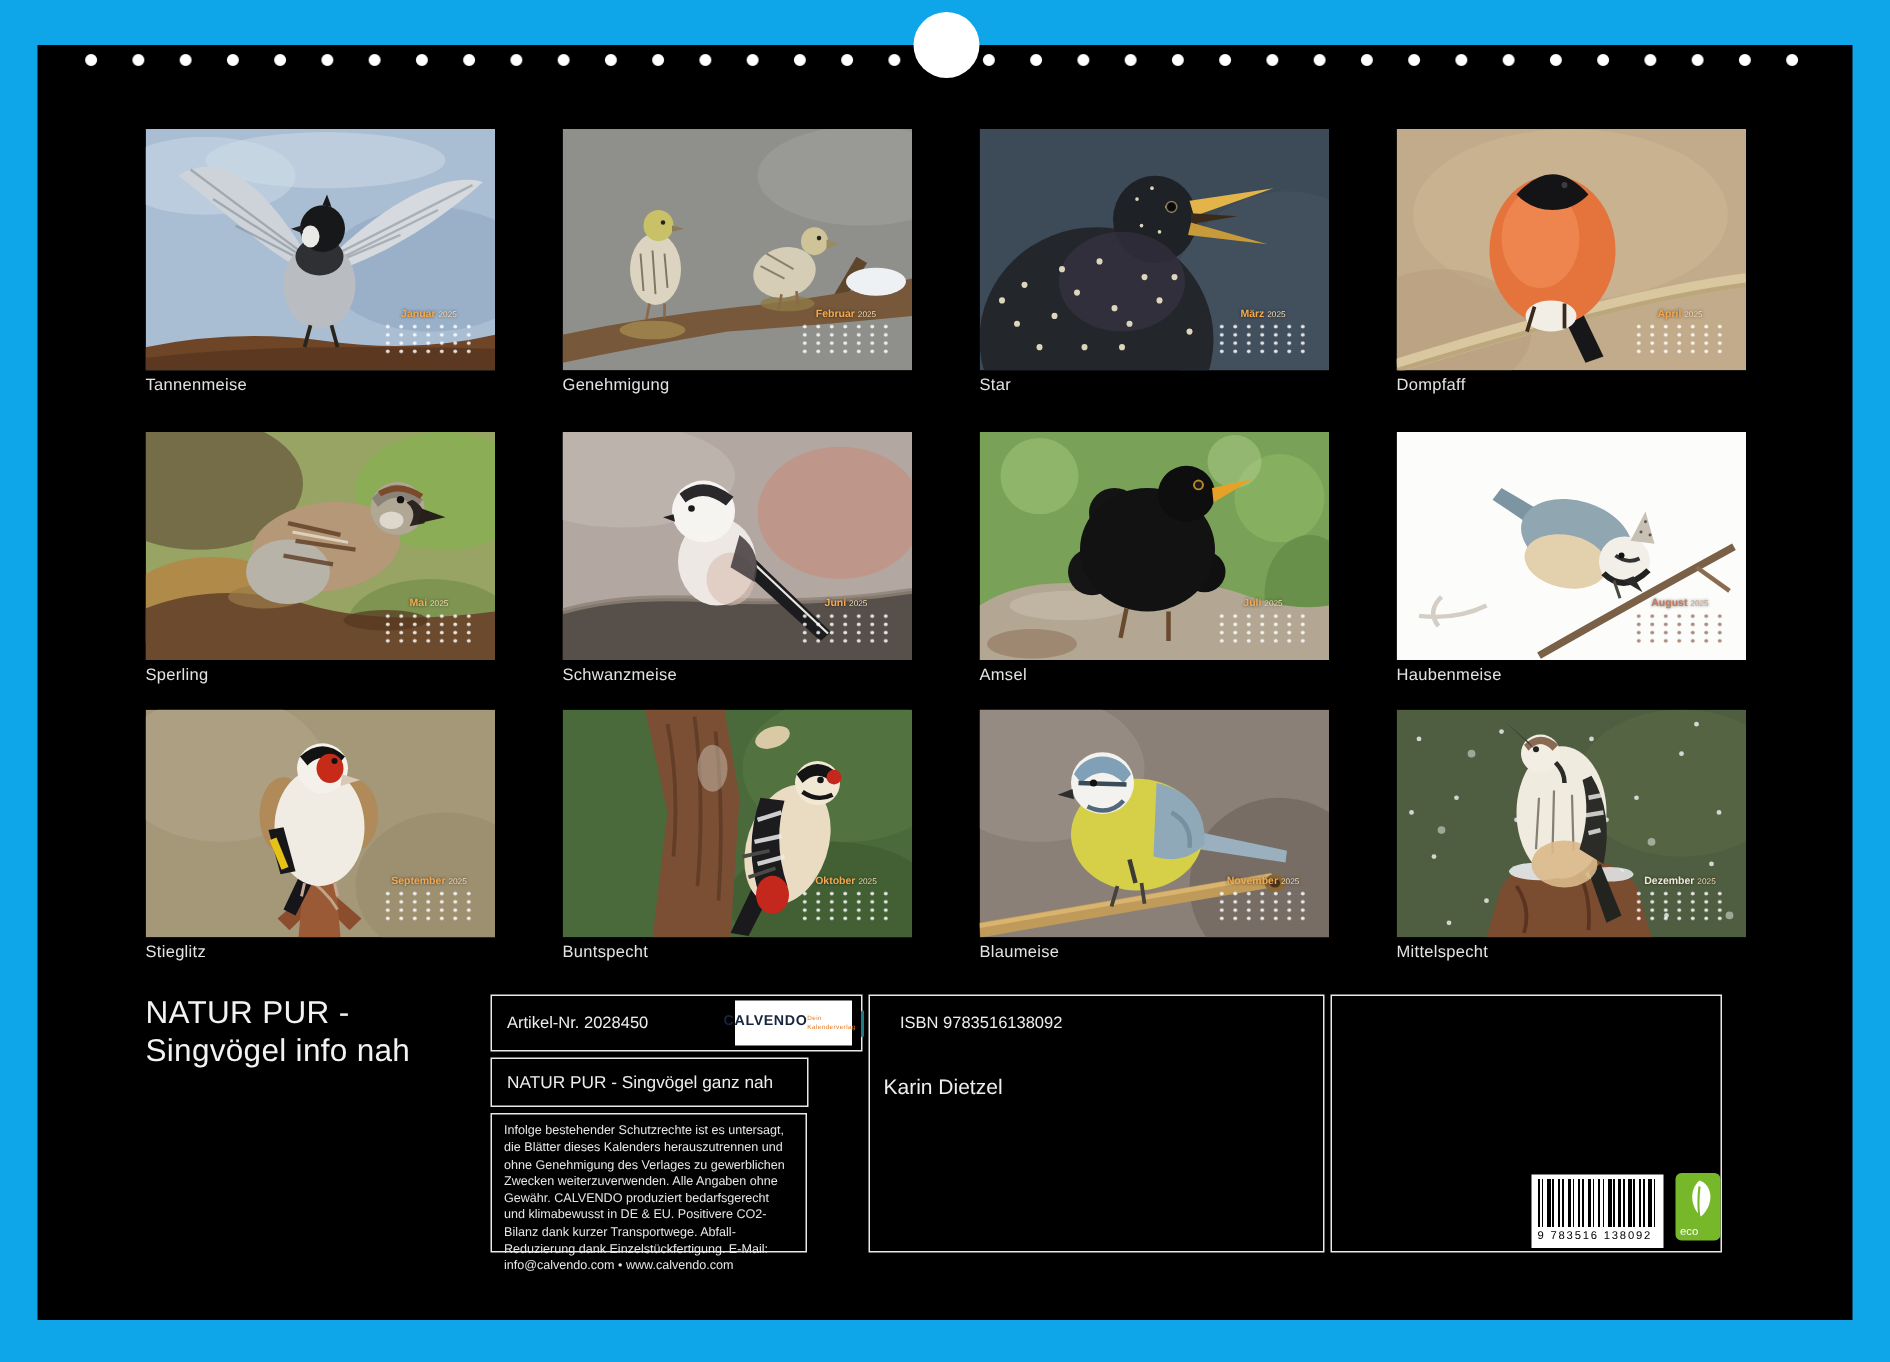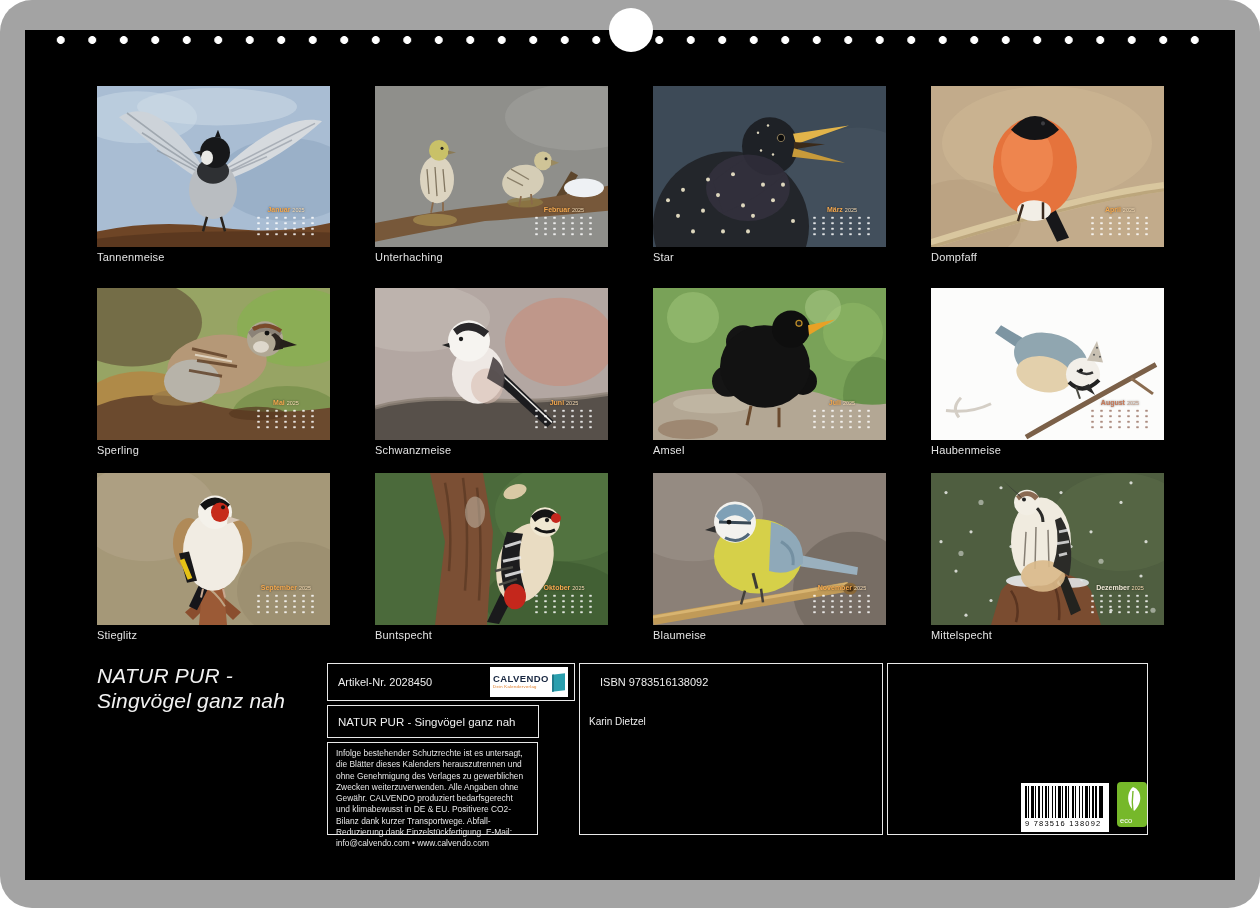--- a/index.html
+++ b/index.html
@@ -1,51 +1,51 @@
 <!DOCTYPE html>
 <html><head>
 <meta charset="utf-8">
 <style>
   html,body{margin:0;padding:0;background:#ffffff;}
-  .canvas{position:relative;width:1260px;height:908px;background:#a3a3a3;overflow:hidden;
-          font-family:"Liberation Sans",sans-serif;border-radius:32px;}
+  .canvas{position:relative;width:1260px;height:908px;background:#0ea5e9;overflow:hidden;
+          font-family:"Liberation Sans",sans-serif;}
   .page{position:absolute;left:25px;top:30px;width:1210px;height:850px;background:#000;}
   .binding-dots{position:absolute;left:18px;right:18px;top:4px;height:12px;
     background-image:radial-gradient(circle,#fff 3.6px,rgba(255,255,255,0) 4.3px);
     background-size:31.5px 12px;background-position:2px 0;}
   .hang-hole{position:absolute;left:584px;top:-22px;width:44px;height:44px;border-radius:50%;background:#fff;}
 
   
   .thumb{position:absolute;width:233px;margin:0;}
   .photo{position:relative;width:233px;overflow:hidden;}
   .photo svg{display:block;width:100%;height:100%;}
   .thumb-label{display:block;margin-top:4px;color:#e3e3e3;font-size:11px;letter-spacing:.2px;}
   .mini-cal{position:absolute;right:9px;bottom:10px;width:70px;text-align:center;}
   .mc-month{font-size:7px;font-weight:bold;color:#f5a94f;text-shadow:0 0 2px rgba(0,0,0,.65);white-space:nowrap;}
   .mc-year{font-size:5.5px;font-weight:normal;color:#f7dcb4;}
   .mc-grid{margin:2px auto 0;width:64px;height:22px;
     background-image:radial-gradient(circle,rgba(255,255,255,.85) 1px,rgba(255,255,255,0) 1.4px);
     background-size:9px 5.5px;}
 
   
-  .big-title{position:absolute;left:72px;top:634px;color:#f2f2f2;font-size:21px;line-height:1.18;letter-spacing:.2px;font-style:italic;}
+  .big-title{position:absolute;left:72px;top:634px;color:#f2f2f2;font-size:21px;line-height:1.18;letter-spacing:.2px;}
   .ibox{position:absolute;border:1.5px solid #e9e9e9;box-sizing:border-box;color:#eee;background:#000;}
   .box-a{left:302px;top:633px;width:248px;height:38px;display:flex;align-items:center;justify-content:space-between;padding:0 6px 0 10px;}
   .box-b{left:302px;top:675px;width:212px;height:33px;display:flex;align-items:center;padding:0 10px;font-size:11.5px;}
   .box-c{left:302px;top:712px;width:211px;height:93px;padding:5px 8px;font-size:8.4px;line-height:1.34;color:#e6e6e6;}
   .box-mid{left:554px;top:633px;width:304px;height:172px;}
   .box-right{left:862px;top:633px;width:261px;height:172px;}
   .article-no{font-size:11px;}
   .isbn{position:absolute;left:20px;top:12px;font-size:11px;}
   .publisher{position:absolute;left:140px;top:11px;font-size:10.5px;line-height:1.2;}
-  .author{position:absolute;left:9px;top:52px;font-size:10px;text-align:center;}
+  .author{position:absolute;left:9px;top:52px;font-size:14px;text-align:center;}
 
   
   .cal-logo{width:78px;height:30px;background:#fff;display:flex;align-items:center;justify-content:center;gap:3px;padding:0 3px;box-sizing:border-box;}
-  .cal-logo-txt{display:flex;flex-direction:column;align-items:flex-start;}
+  .cal-logo-txt{display:flex;flex-direction:row;align-items:flex-start;}
   .cal-logo-name{color:#16253f;font-weight:bold;font-size:9.5px;letter-spacing:.4px;line-height:1;}
   .cal-logo-tag{color:#e07820;font-size:4.2px;letter-spacing:.3px;line-height:1.4;}
   .cal-logo-icon{width:11px;height:17px;background:#2a9fae;transform:skewY(-6deg);border-left:2px solid #1f7a8a;}
 
   
   .barcode{position:absolute;left:133px;top:119px;width:88px;height:49px;background:#fff;padding:3px 4px 1px;box-sizing:border-box;}
   .bars{height:32px;
     background-image:repeating-linear-gradient(90deg,#000 0 1.5px,#fff 1.5px 3px,#000 3px 4px,#fff 4px 6.5px,#000 6.5px 9px,#fff 9px 10px,#000 10px 11px,#fff 11px 13.5px);}
   .barcode-digits{margin-top:1px;color:#000;font-size:7.5px;letter-spacing:1.2px;white-space:nowrap;}
   .eco{position:absolute;left:229px;top:118px;width:30px;height:45px;background:#76b82a;border-radius:4px;}
@@ -111,21 +111,21 @@
           <circle cx="168" cy="72" r="9" fill="#cfc497"></circle>
           <circle cx="171" cy="70" r="1.5" fill="#222"></circle>
           <path d="M176,71 L184,74 L176,77 Z" fill="#9a8a60"></path>
           <path d="M146,106 L144,116 M156,104 L157,114" stroke="#8a6a4a" stroke-width="1.8"></path>
         </svg>
         <div class="mini-cal">
           <div class="mc-month"><span>Februar</span> <span class="mc-year">2025</span></div>
           <div class="mc-grid"></div>
         </div>
       </div>
-      <figcaption class="thumb-label">Unterhaching</figcaption>
+      <figcaption class="thumb-label">Genehmigung</figcaption>
     </figure>
 
     <figure class="thumb" style="left:628px;top:56px">
       <div class="photo" style="height:161px">
         <svg viewBox="0 0 233 155" preserveAspectRatio="none">
           <rect width="233" height="155" fill="#3d4a57"></rect>
           <ellipse cx="205" cy="120" rx="80" ry="80" fill="#46545f" opacity=".6"></ellipse>
           <ellipse cx="78" cy="135" rx="78" ry="72" fill="#23262b"></ellipse>
           <path d="M60,92 Q90,68 117,58 L132,85 Q100,112 70,122 Z" fill="#23262b"></path>
           <circle cx="117" cy="58" r="28" fill="#1e2126"></circle>
@@ -450,21 +450,21 @@
         <div class="mini-cal">
           <div class="mc-month" style="color:#f2ead8"><span>Dezember</span> <span class="mc-year">2025</span></div>
           <div class="mc-grid"></div>
         </div>
       </div>
       <figcaption class="thumb-label">Mittelspecht</figcaption>
     </figure>
 
     <div class="big-title">
       <div>NATUR PUR -</div>
-      <div>Singvögel ganz nah</div>
+      <div>Singvögel info nah</div>
     </div>
 
     <div class="ibox box-a">
       <span class="article-no">Artikel-Nr. 2028450</span>
       <span class="cal-logo">
         <span class="cal-logo-txt">
           <span class="cal-logo-name">CALVENDO</span>
           <span class="cal-logo-tag">Dein Kalenderverlag</span>
         </span>
         <span class="cal-logo-icon"></span>

